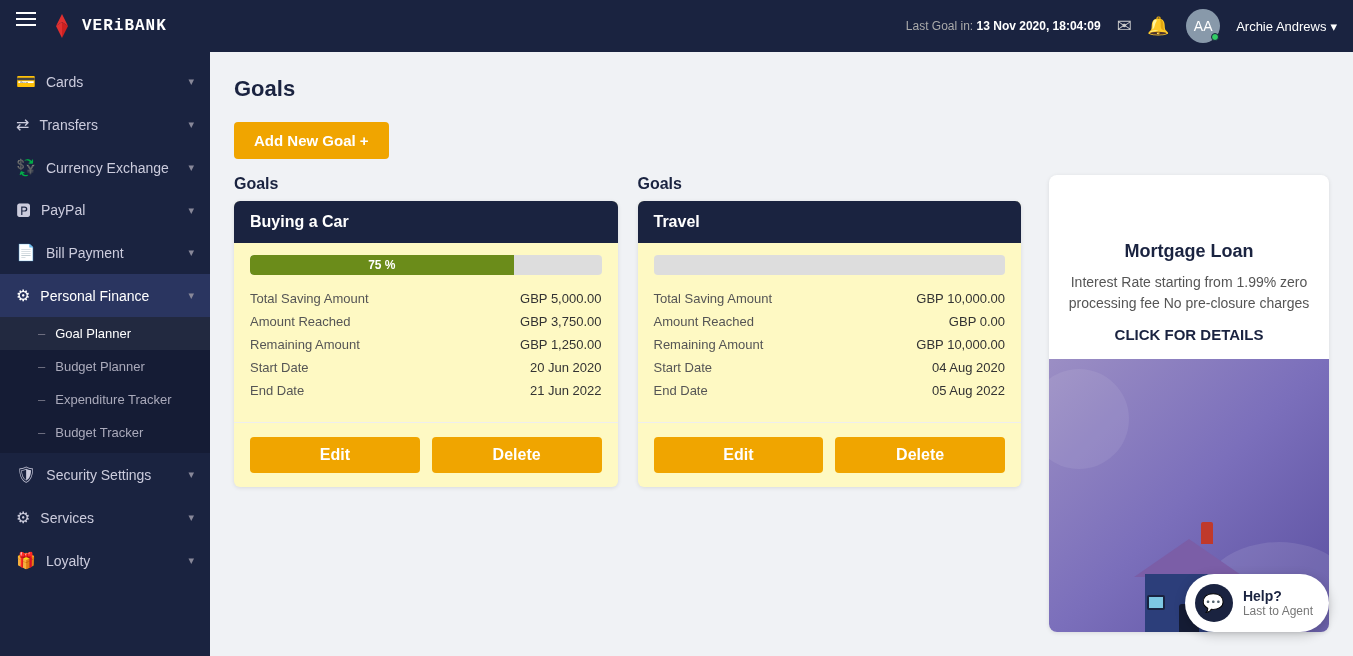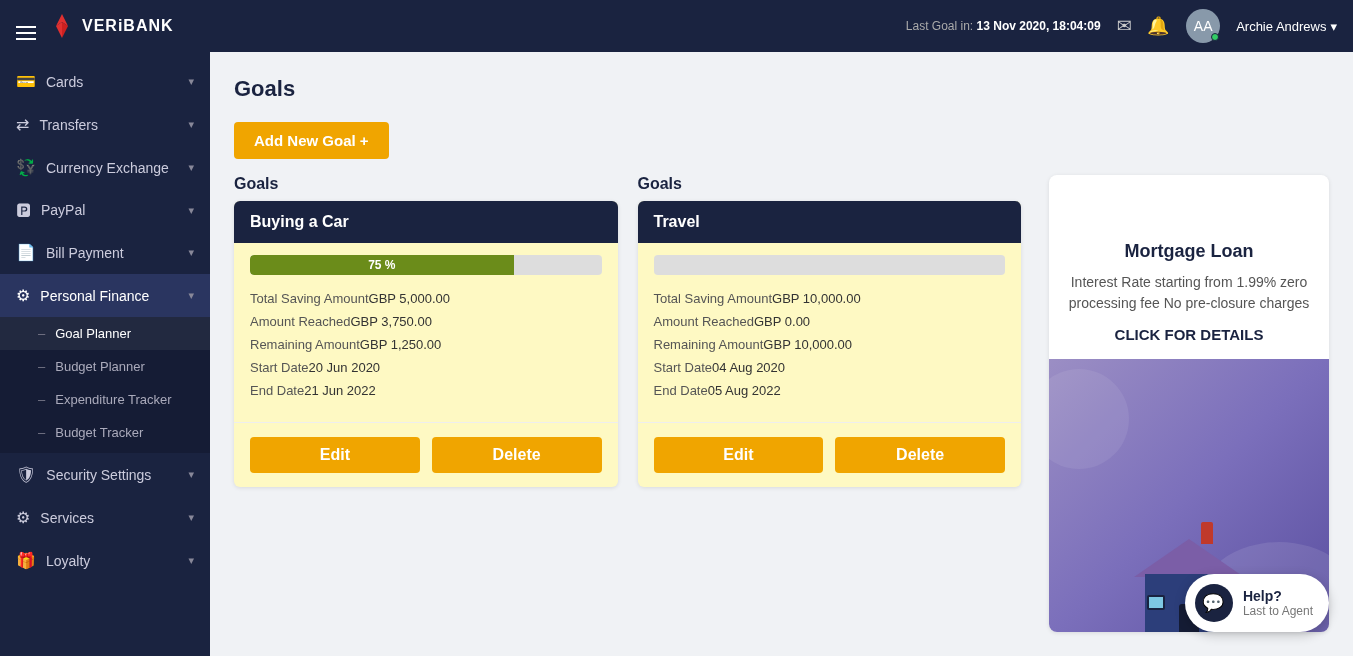--- a/index.html
+++ b/index.html
@@ -10,21 +10,21 @@
       background: #1a2340;
       color: white;
       display: flex;
       align-items: center;
       justify-content: space-between;
       padding: 0 16px;
       height: 52px;
       flex-shrink: 0;
       z-index: 100;
     }
-    .top-nav-left { display: flex; align-items: flex-end; gap: 12px; }
+    .top-nav-left { display: flex; align-items: flex-start; gap: 12px; font-family: Liberation Mono, monospace; }
     .hamburger { cursor: pointer; display: flex; flex-direction: column; gap: 4px; }
     .hamburger span { display: block; width: 20px; height: 2px; background: white; }
     .brand { display: flex; align-items: center; gap: 6px; }
     .brand-logo { width: 28px; height: 28px; }
     .brand-name { font-size: 16px; font-weight: bold; letter-spacing: 1px; color: white; }
     .top-nav-right { display: flex; align-items: center; gap: 16px; }
     .last-signin { font-size: 12px; color: #aaa; }
     .last-signin strong { color: white; }
     .nav-icon { font-size: 18px; cursor: pointer; color: #ccc; }
     .avatar-wrap { position: relative; }
@@ -136,21 +136,21 @@
       display: flex;
       align-items: center;
       justify-content: center;
       font-size: 12px;
       color: white;
       font-weight: bold;
     }
     .goal-details { display: flex; flex-direction: column; gap: 8px; }
     .goal-detail-row {
       display: flex;
-      justify-content: flex-start;
+      justify-content: space-between;
       font-size: 13px;
       color: #444;
     }
     .goal-detail-label { color: #555; }
     .goal-detail-value { color: #333; font-weight: 500; }
     .goal-actions {
       display: flex;
       gap: 12px;
       padding: 14px 16px 14px 16px;
       border-top: 1px solid #eee;

